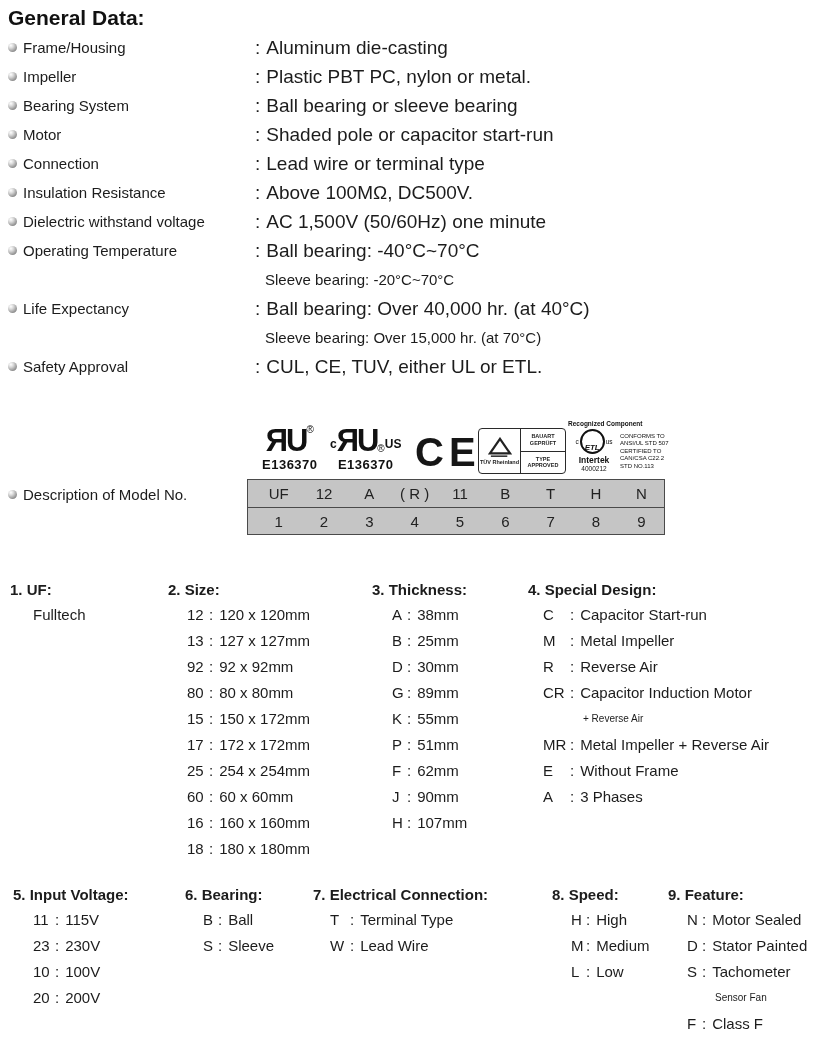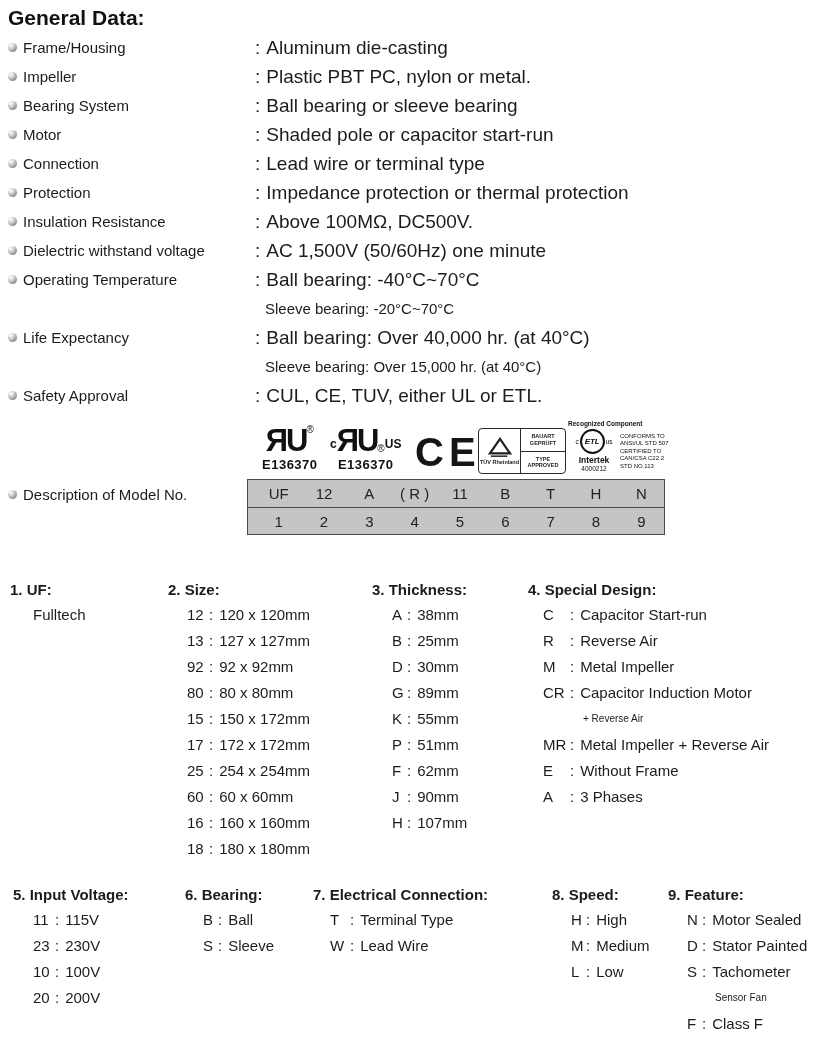--- a/index.html
+++ b/index.html
@@ -39,21 +39,21 @@
   .tuv-name { font-size:5.5px; font-weight:bold; margin-top:1px; white-space:nowrap; }
   .tuv-right { flex:1; display:flex; flex-direction:column; }
   .tuv-cell { flex:1; display:flex; align-items:center; justify-content:center; font-size:5.5px; font-weight:bold; text-align:center; line-height:6.5px; padding:1px; }
   .tuv-cell + .tuv-cell { border-top:1.5px solid #2a2a2a; }
   .logo-etl { position:absolute; left:318px; top:0; width:118px; color:#111; }
   .etl-header { font-size:6.5px; font-weight:bold; margin-bottom:2px; }
   .etl-body { display:flex; align-items:flex-start; }
   .etl-left { width:52px; text-align:center; }
   .etl-circ-row { display:flex; align-items:center; justify-content:center; }
   .etl-c, .etl-us { font-size:6.5px; line-height:8px; }
-  .etl-circle { width:25px; height:25px; border:2.5px solid #111; border-radius:50%; display:flex; align-items:center; justify-content:center; margin:0 1px; }
+  .etl-circle { width:25px; height:25px; border:2.5px solid #111; border-radius:50%; display:flex; align-items:flex-end; justify-content:center; margin:0 1px; }
   .etl-mark { font-size:8px; font-weight:900; font-style:italic; }
   .etl-company { font-size:8.5px; font-weight:bold; margin-top:1px; }
   .etl-number { font-size:6.5px; }
   .etl-conf { flex:1; font-size:6px; line-height:7.4px; padding-top:4px; }
 
   
   .model-row-label { position:absolute; left:8px; top:487px; display:flex; align-items:flex-start; }
   .model-row-label .bullet { margin-top:3px; }
   .model-row-label .mlbl { font-size:15px; line-height:15px; }
   .mtable { position:absolute; left:247px; top:479px; width:418px; border:1px solid #4a4a4a; background:#c5c5c5; }
@@ -128,28 +128,20 @@
 
       <div class="grow">
         <span class="bullet"></span>
         <span class="lbl">Connection</span>
         <div class="vwrap">
           <div class="vline"><span class="colon">:</span><span>Lead wire or terminal type</span></div>
 
         </div>
       </div>
 
-      <div class="grow">
-        <span class="bullet"></span>
-        <span class="lbl">Protection</span>
-        <div class="vwrap">
-          <div class="vline"><span class="colon">:</span><span>Impedance protection or thermal protection</span></div>
-
-        </div>
-      </div>
 
       <div class="grow">
         <span class="bullet"></span>
         <span class="lbl">Insulation Resistance</span>
         <div class="vwrap">
           <div class="vline"><span class="colon">:</span><span>Above 100MΩ, DC500V.</span></div>
 
         </div>
       </div>
 
@@ -169,21 +161,21 @@
           <div class="vline"><span class="colon">:</span><span>Ball bearing: -40°C~70°C</span></div>
           <div class="v2">Sleeve bearing: -20°C~70°C</div>
         </div>
       </div>
 
       <div class="grow">
         <span class="bullet"></span>
         <span class="lbl">Life Expectancy</span>
         <div class="vwrap">
           <div class="vline"><span class="colon">:</span><span>Ball bearing: Over 40,000 hr. (at 40°C)</span></div>
-          <div class="v2">Sleeve bearing: Over 15,000 hr. (at 40°C)</div>
+          <div class="v2">Sleeve bearing: Over 15,000 hr. (at 70°C)</div>
         </div>
       </div>
 
       <div class="grow">
         <span class="bullet"></span>
         <span class="lbl">Safety Approval</span>
         <div class="vwrap">
           <div class="vline"><span class="colon">:</span><span>CUL, CE, TUV, either UL or ETL.</span></div>
 
         </div>
@@ -335,26 +327,26 @@
   <div class="col colA4">
     <div class="shead">4. Special Design:</div>
     <div class="items">
 
         <div>
           <div class="sitem"><span class="code c27">C</span><span class="colon">:</span><span>Capacitor Start-run</span></div>
 
         </div>
 
         <div>
+          <div class="sitem"><span class="code c27">M</span><span class="colon">:</span><span>Metal Impeller</span></div>
+
+        </div>
+
+        <div>
           <div class="sitem"><span class="code c27">R</span><span class="colon">:</span><span>Reverse Air</span></div>
-
-        </div>
-
-        <div>
-          <div class="sitem"><span class="code c27">M</span><span class="colon">:</span><span>Metal Impeller</span></div>
 
         </div>
 
         <div>
           <div class="sitem"><span class="code c27">CR</span><span class="colon">:</span><span>Capacitor Induction Motor</span></div>
           <div class="w2">+ Reverse Air</div>
         </div>
 
         <div>
           <div class="sitem"><span class="code c27">MR</span><span class="colon">:</span><span>Metal Impeller + Reverse Air</span></div>

